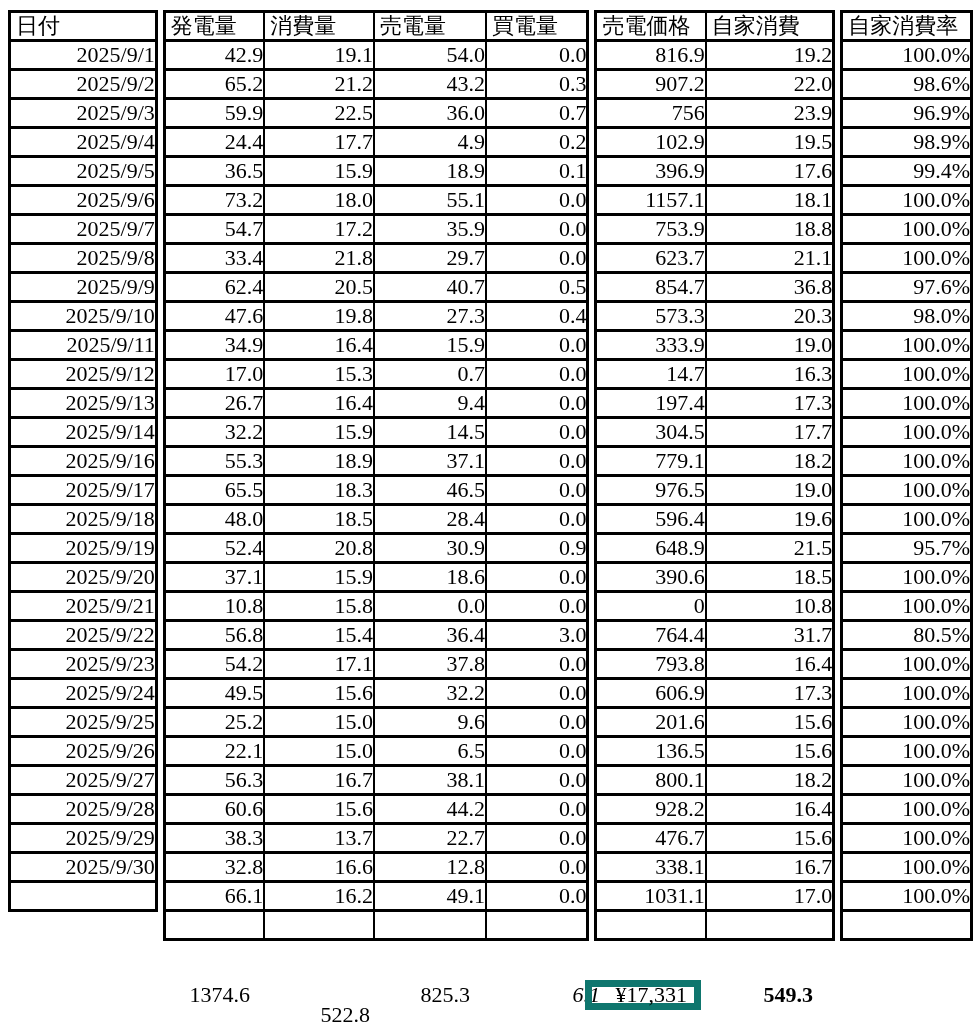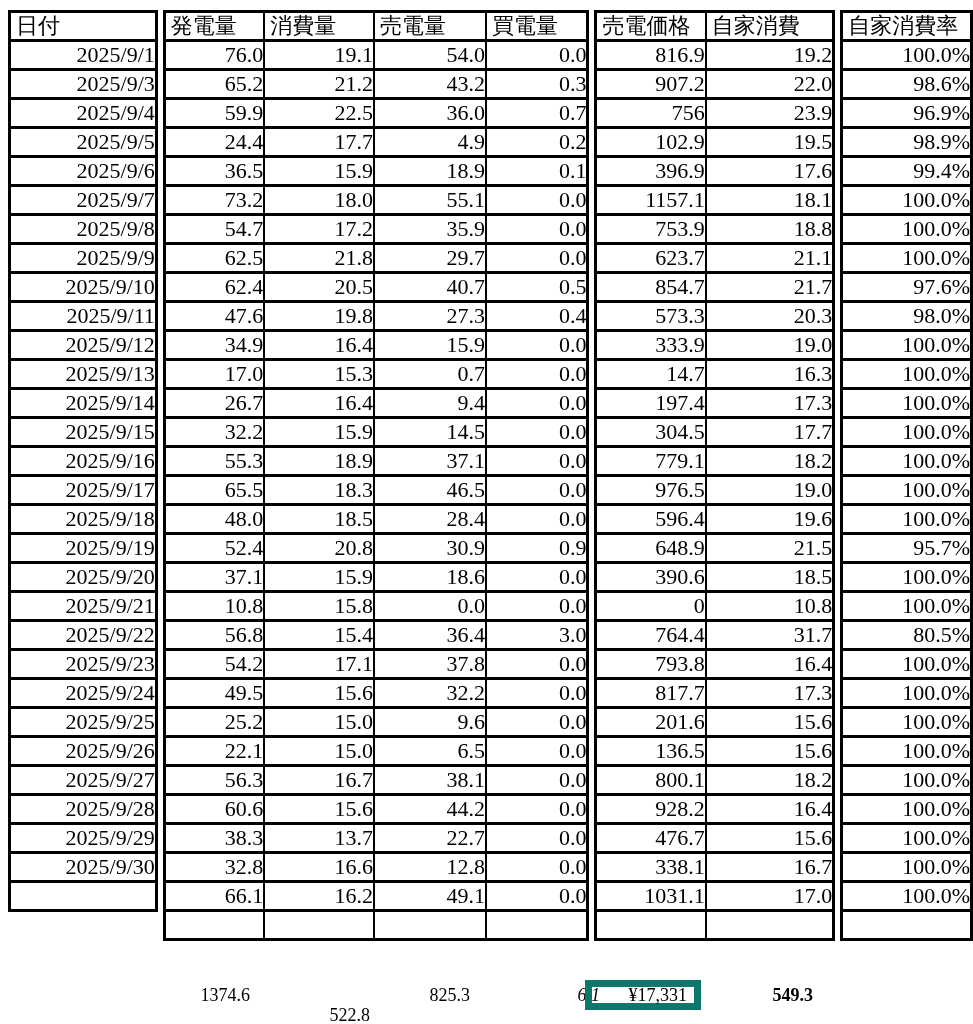--- a/index.html
+++ b/index.html
@@ -48,21 +48,21 @@
   .col-price    { padding-right: 4px; }
   .col-self_use { padding-right: 12px; border-radius: 8px; }
   .col-rate     { padding-right: 3px; }
 
   .totals {
     position: absolute;
     top: 980px;
     left: 0;
     width: 973px;
     height: 30px;
-    font-size: 18px;
+    font-size: 22px;
   }
   .t {
     position: absolute;
     top: 0;
     height: 30px;
     display: flex;
     align-items: center;
     justify-content: flex-end;
     box-sizing: border-box;
     white-space: nowrap;
@@ -87,20 +87,23 @@
       <thead>
         <tr>
           <th>日付</th>
         </tr>
       </thead>
       <tbody>
           <tr>
             <td class="col-date">2025/9/1</td>
           </tr>
           <tr>
+            <td class="col-date">2025/9/2</td>
+          </tr>
+          <tr>
             <td class="col-date">2025/9/3</td>
           </tr>
           <tr>
             <td class="col-date">2025/9/4</td>
           </tr>
           <tr>
             <td class="col-date">2025/9/5</td>
           </tr>
           <tr>
             <td class="col-date">2025/9/6</td>
@@ -121,23 +124,20 @@
             <td class="col-date">2025/9/11</td>
           </tr>
           <tr>
             <td class="col-date">2025/9/12</td>
           </tr>
           <tr>
             <td class="col-date">2025/9/13</td>
           </tr>
           <tr>
             <td class="col-date">2025/9/14</td>
-          </tr>
-          <tr>
-            <td class="col-date">2025/9/15</td>
           </tr>
           <tr>
             <td class="col-date">2025/9/16</td>
           </tr>
           <tr>
             <td class="col-date">2025/9/17</td>
           </tr>
           <tr>
             <td class="col-date">2025/9/18</td>
           </tr>
@@ -193,21 +193,21 @@
       <thead>
         <tr>
           <th>発電量</th>
           <th>消費量</th>
           <th>売電量</th>
           <th>買電量</th>
         </tr>
       </thead>
       <tbody>
           <tr>
-            <td class="col-generation">76.0</td>
+            <td class="col-generation">42.9</td>
             <td class="col-consumption">19.1</td>
             <td class="col-sold">54.0</td>
             <td class="col-bought">0.0</td>
           </tr>
           <tr>
             <td class="col-generation">65.2</td>
             <td class="col-consumption">21.2</td>
             <td class="col-sold">43.2</td>
             <td class="col-bought">0.3</td>
           </tr>
@@ -235,21 +235,21 @@
             <td class="col-sold">55.1</td>
             <td class="col-bought">0.0</td>
           </tr>
           <tr>
             <td class="col-generation">54.7</td>
             <td class="col-consumption">17.2</td>
             <td class="col-sold">35.9</td>
             <td class="col-bought">0.0</td>
           </tr>
           <tr>
-            <td class="col-generation">62.5</td>
+            <td class="col-generation">33.4</td>
             <td class="col-consumption">21.8</td>
             <td class="col-sold">29.7</td>
             <td class="col-bought">0.0</td>
           </tr>
           <tr>
             <td class="col-generation">62.4</td>
             <td class="col-consumption">20.5</td>
             <td class="col-sold">40.7</td>
             <td class="col-bought">0.5</td>
           </tr>
@@ -427,21 +427,21 @@
           <tr>
             <td class="col-price">753.9</td>
             <td class="col-self_use">18.8</td>
           </tr>
           <tr>
             <td class="col-price">623.7</td>
             <td class="col-self_use">21.1</td>
           </tr>
           <tr>
             <td class="col-price">854.7</td>
-            <td class="col-self_use">21.7</td>
+            <td class="col-self_use">36.8</td>
           </tr>
           <tr>
             <td class="col-price">573.3</td>
             <td class="col-self_use">20.3</td>
           </tr>
           <tr>
             <td class="col-price">333.9</td>
             <td class="col-self_use">19.0</td>
           </tr>
           <tr>
@@ -482,21 +482,21 @@
           </tr>
           <tr>
             <td class="col-price">764.4</td>
             <td class="col-self_use">31.7</td>
           </tr>
           <tr>
             <td class="col-price">793.8</td>
             <td class="col-self_use">16.4</td>
           </tr>
           <tr>
-            <td class="col-price">817.7</td>
+            <td class="col-price">606.9</td>
             <td class="col-self_use">17.3</td>
           </tr>
           <tr>
             <td class="col-price">201.6</td>
             <td class="col-self_use">15.6</td>
           </tr>
           <tr>
             <td class="col-price">136.5</td>
             <td class="col-self_use">15.6</td>
           </tr>

